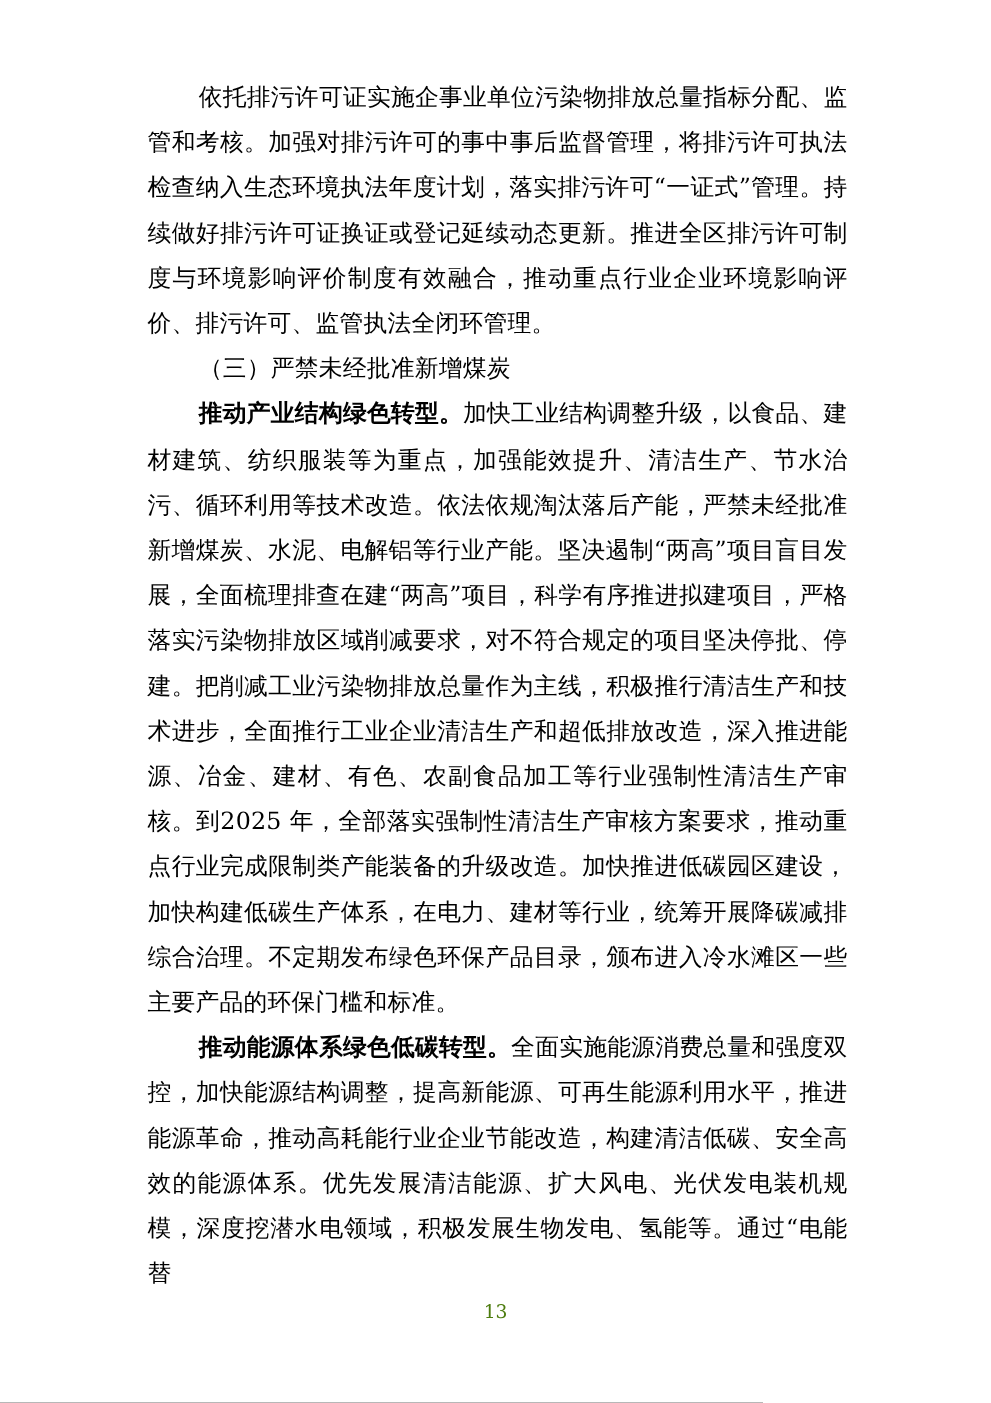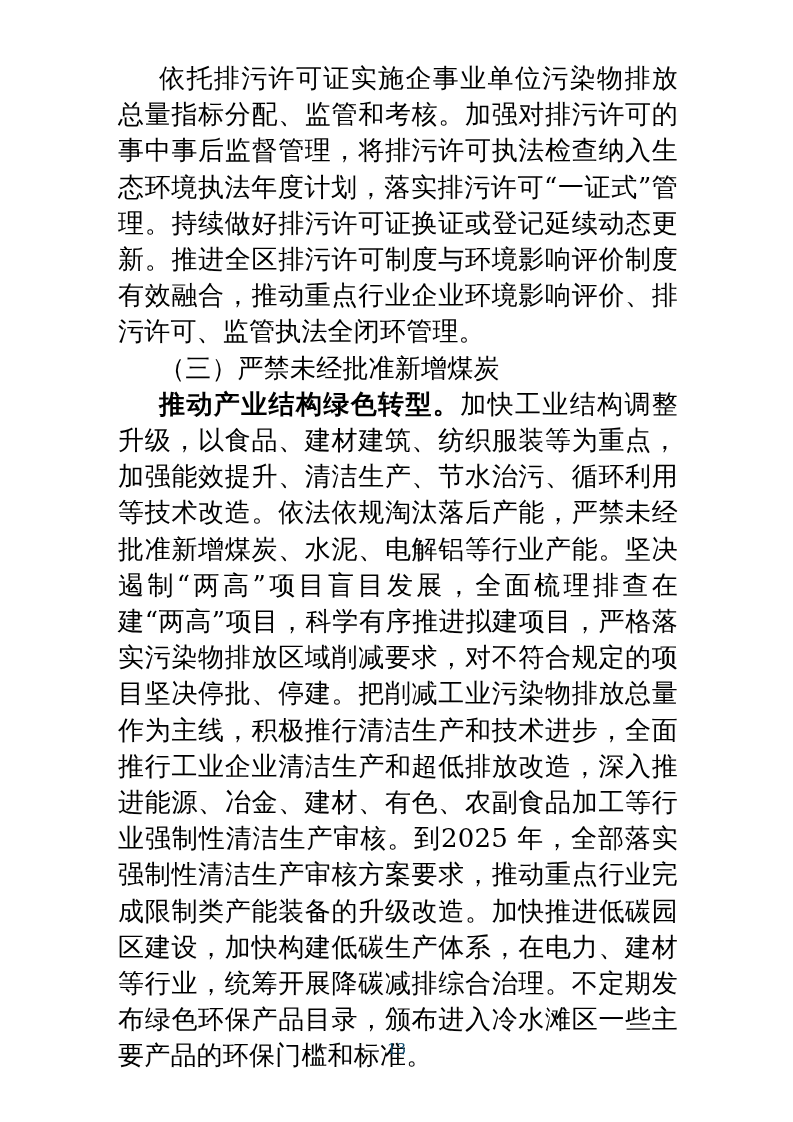--- a/index.html
+++ b/index.html
@@ -17,21 +17,21 @@
     font-family: "DejaVu Serif", "Liberation Serif", serif;
   }
   .content {
     position: absolute;
     left: 118px;
     top: 60px;
     width: 560px;
   }
   p {
     margin: 0;
-    font-size: 26px;
+    font-size: 19px;
     line-height: 36.2px;
     color: #000000;
     text-align: justify;
     text-justify: inter-ideograph;
     letter-spacing: 0.2px;
   }
   p.indent2 {
     text-indent: 41px;
   }
   p.indent-heading {
@@ -41,34 +41,37 @@
     font-weight: bold;
   }
   .pagenum {
     position: absolute;
     left: 0;
     right: 0;
     top: 1040px;
     text-align: center;
     font-size: 15px;
     font-family: "DejaVu Serif", "Liberation Serif", serif;
-    color: #0c4a6e;
+    color: #4d7c0f;
   }
 </style>
 </head>
 <body>
 
 <div class="page">
   <div class="content">
 
     <p class="indent2">依托排污许可证实施企事业单位污染物排放总量指标分配、监管和考核。加强对排污许可的事中事后监督管理，将排污许可执法检查纳入生态环境执法年度计划，落实排污许可“一证式”管理。持续做好排污许可证换证或登记延续动态更新。推进全区排污许可制度与环境影响评价制度有效融合，推动重点行业企业环境影响评价、排污许可、监管执法全闭环管理。</p>
 
     <p class="indent-heading">（三）严禁未经批准新增煤炭</p>
 
     <p class="indent2">
       <span class="bold-run">推动产业结构绿色转型。</span><span>加快工业结构调整升级，以食品、建材建筑、纺织服装等为重点，加强能效提升、清洁生产、节水治污、循环利用等技术改造。依法依规淘汰落后产能，严禁未经批准新增煤炭、水泥、电解铝等行业产能。坚决遏制“两高”项目盲目发展，全面梳理排查在建“两高”项目，科学有序推进拟建项目，严格落实污染物排放区域削减要求，对不符合规定的项目坚决停批、停建。把削减工业污染物排放总量作为主线，积极推行清洁生产和技术进步，全面推行工业企业清洁生产和超低排放改造，深入推进能源、冶金、建材、有色、农副食品加工等行业强制性清洁生产审核。到2025 年，全部落实强制性清洁生产审核方案要求，推动重点行业完成限制类产能装备的升级改造。加快推进低碳园区建设，加快构建低碳生产体系，在电力、建材等行业，统筹开展降碳减排综合治理。不定期发布绿色环保产品目录，颁布进入冷水滩区一些主要产品的环保门槛和标准。</span>
     </p>
 
+    <p class="indent2">
+      <span class="bold-run">推动能源体系绿色低碳转型。</span><span>全面实施能源消费总量和强度双控，加快能源结构调整，提高新能源、可再生能源利用水平，推进能源革命，推动高耗能行业企业节能改造，构建清洁低碳、安全高效的能源体系。优先发展清洁能源、扩大风电、光伏发电装机规模，深度挖潜水电领域，积极发展生物发电、氢能等。通过“电能替</span>
+    </p>
 
   </div>
 
   <div class="pagenum">13</div>
 </div>
 
 </body></html>

